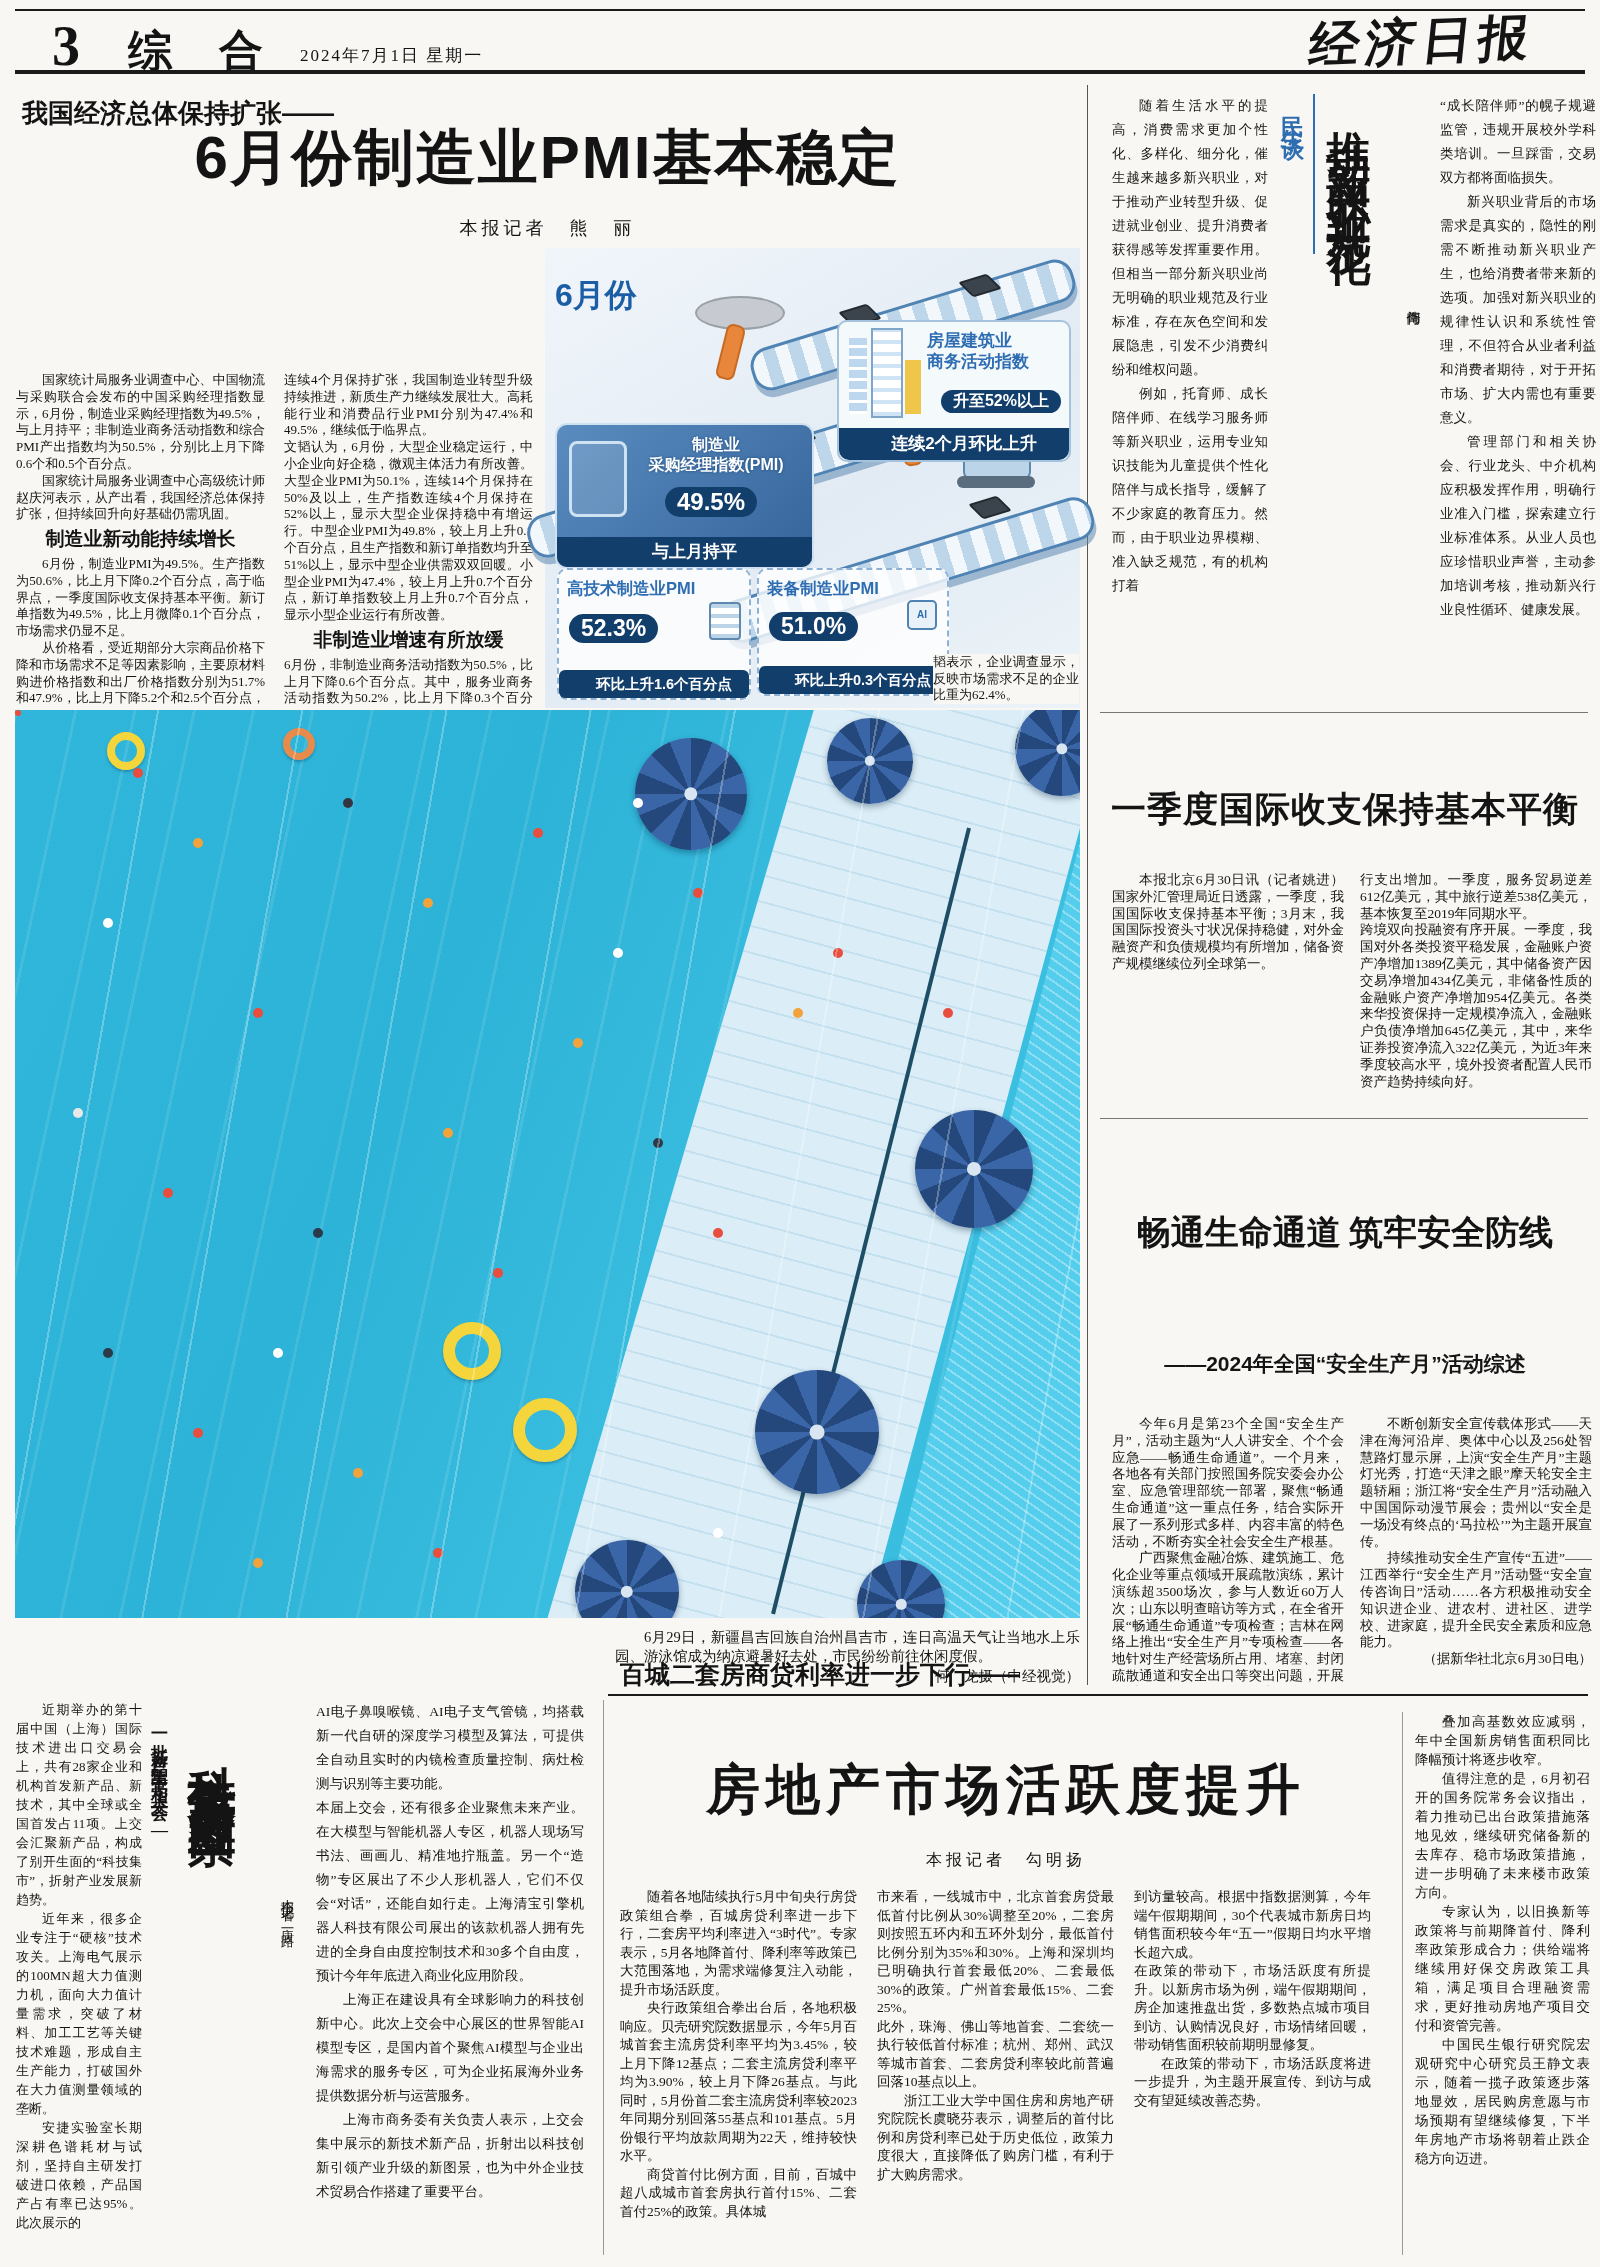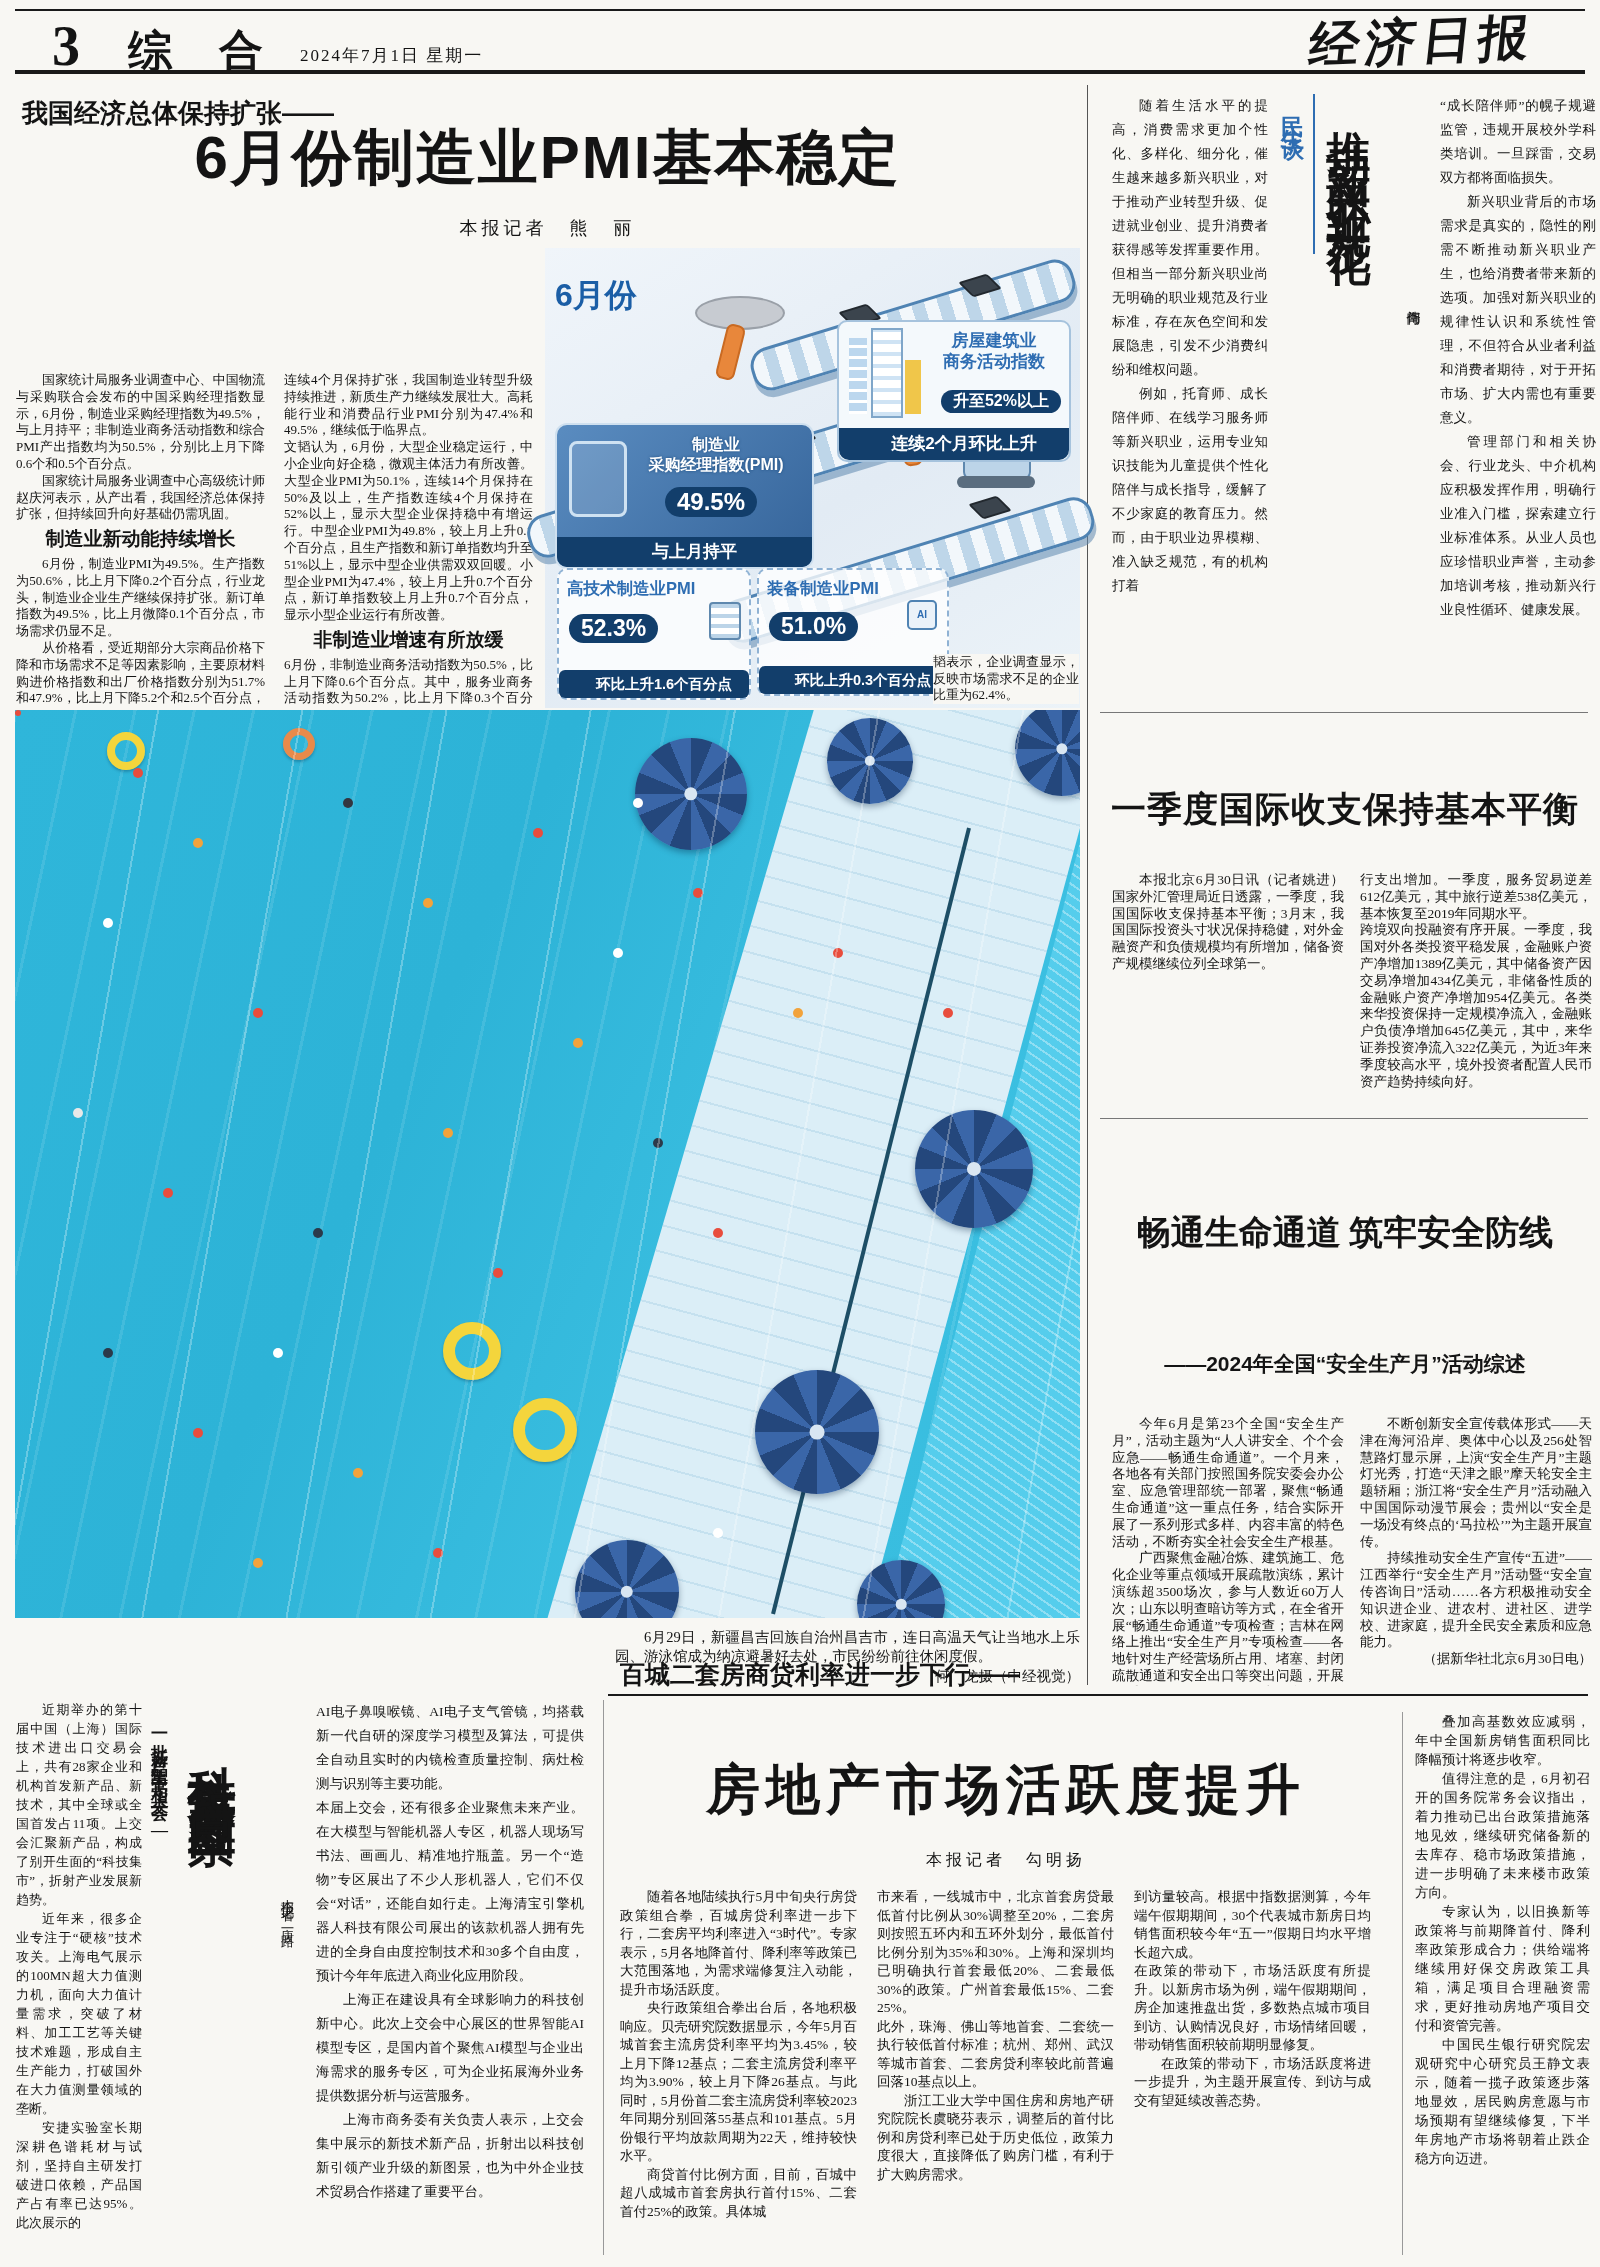--- a/index.html
+++ b/index.html
@@ -74,21 +74,21 @@
   <div class="abs sans" style="left:15px;top:118px;width:1065px;text-align:center;font-size:60px;font-weight:bold;letter-spacing:2px;">6月份制造业PMI基本稳定</div>
   <div class="abs byline" style="left:15px;top:216px;width:1065px;font-size:18px;">本报记者　熊　丽</div>
 
   <div class="abs ncol" style="left:16px;top:372px;width:249px;height:336px;font-size:13px;line-height:16.8px;">
     <div>
         <p>国家统计局服务业调查中心、中国物流与采购联合会发布的中国采购经理指数显示，6月份，制造业采购经理指数为49.5%，与上月持平；非制造业商务活动指数和综合PMI产出指数均为50.5%，分别比上月下降0.6个和0.5个百分点。</p>
         <p>国家统计局服务业调查中心高级统计师赵庆河表示，从产出看，我国经济总体保持扩张，但持续回升向好基础仍需巩固。</p>
       </div>
     <div class="subhead">制造业新动能持续增长</div>
     <div>
-        <p>6月份，制造业PMI为49.5%。生产指数为50.6%，比上月下降0.2个百分点，行业龙头，制造业企业生产继续保持扩张。新订单指数为49.5%，比上月微降0.1个百分点，市场需求仍显不足。</p>
+        <p>6月份，制造业PMI为49.5%。生产指数为50.6%，比上月下降0.2个百分点，高于临界点，一季度国际收支保持基本平衡。新订单指数为49.5%，比上月微降0.1个百分点，市场需求仍显不足。</p>
         <p>从价格看，受近期部分大宗商品价格下降和市场需求不足等因素影响，主要原材料购进价格指数和出厂价格指数分别为51.7%和47.9%，比上月下降5.2个和2.5个百分点，石油煤炭、黑色金属冶炼及压延加工等行业价格指数回落幅度较大。</p>
       </div>
   </div>
   <div class="abs ncol cont" style="left:284px;top:372px;width:249px;height:336px;font-size:13px;line-height:16.8px;">
     <div class="cont ncol"></div>
     <p style="text-indent:0;">连续4个月保持扩张，我国制造业转型升级持续推进，新质生产力继续发展壮大。高耗能行业和消费品行业PMI分别为47.4%和49.5%，继续低于临界点。</p>
     <div>
         <p>文韬认为，6月份，大型企业稳定运行，中小企业向好企稳，微观主体活力有所改善。大型企业PMI为50.1%，连续14个月保持在50%及以上，生产指数连续4个月保持在52%以上，显示大型企业保持稳中有增运行。中型企业PMI为49.8%，较上月上升0.1个百分点，且生产指数和新订单指数均升至51%以上，显示中型企业供需双双回暖。小型企业PMI为47.4%，较上月上升0.7个百分点，新订单指数较上月上升0.7个百分点，显示小型企业运行有所改善。</p>
       </div>
     <div class="subhead">非制造业增速有所放缓</div>
@@ -122,21 +122,21 @@
         <div>采购经理指数(PMI)</div>
       </div>
       <div class="abs" style="left:108px;top:62px;"><span class="ipill" style="font-size:24px;">49.5%</span></div>
       <div class="ibar" style="font-size:17px;line-height:30px;">与上月持平</div>
     </div>
 
     <div class="ibox" style="left:292px;top:72px;width:230px;height:138px;background:#f4f9fc;border:2px solid #a6c3dd;border-radius:10px;">
       <div class="abs" style="left:10px;top:16px;width:18px;height:76px;background:#bcd7ee;background-image:repeating-linear-gradient(0deg,#fff 0 3px,transparent 3px 11px);"></div>
       <div class="abs" style="left:32px;top:6px;width:28px;height:86px;background:#fff;border:2px solid #7fa6c9;background-image:repeating-linear-gradient(0deg,#cfe3f4 0 4px,transparent 4px 12px);"></div>
       <div class="abs" style="left:66px;top:38px;width:16px;height:54px;background:#f0c64a;"></div>
-      <div class="abs ilabel" style="left:88px;top:8px;width:134px;text-align:center;font-size:17px;line-height:21px;">
+      <div class="abs ilabel" style="left:88px;top:8px;width:134px;text-align:left;font-size:17px;line-height:21px;">
         <div>房屋建筑业</div>
         <div>商务活动指数</div>
       </div>
       <div class="abs" style="left:88px;top:68px;width:134px;text-align:right;"><span class="ipill" style="font-size:16px;border-radius:13px;">升至52%以上</span></div>
       <div class="ibar" style="font-size:17px;line-height:32px;height:32px;">连续2个月环比上升</div>
     </div>
 
     <div class="ibox" style="left:12px;top:320px;width:190px;height:128px;background:rgba(255,255,255,.78);border:2px dashed #8fb2d4;border-radius:10px;">
       <div class="abs ilabel" style="left:8px;top:8px;font-size:16.5px;">高技术制造业PMI</div>
       <div class="abs" style="left:150px;top:32px;width:28px;height:34px;background:#fff;border:2px solid #5f88ae;border-radius:4px;background-image:repeating-linear-gradient(0deg,#bcd4e8 0 4px,transparent 4px 10px);"></div>

